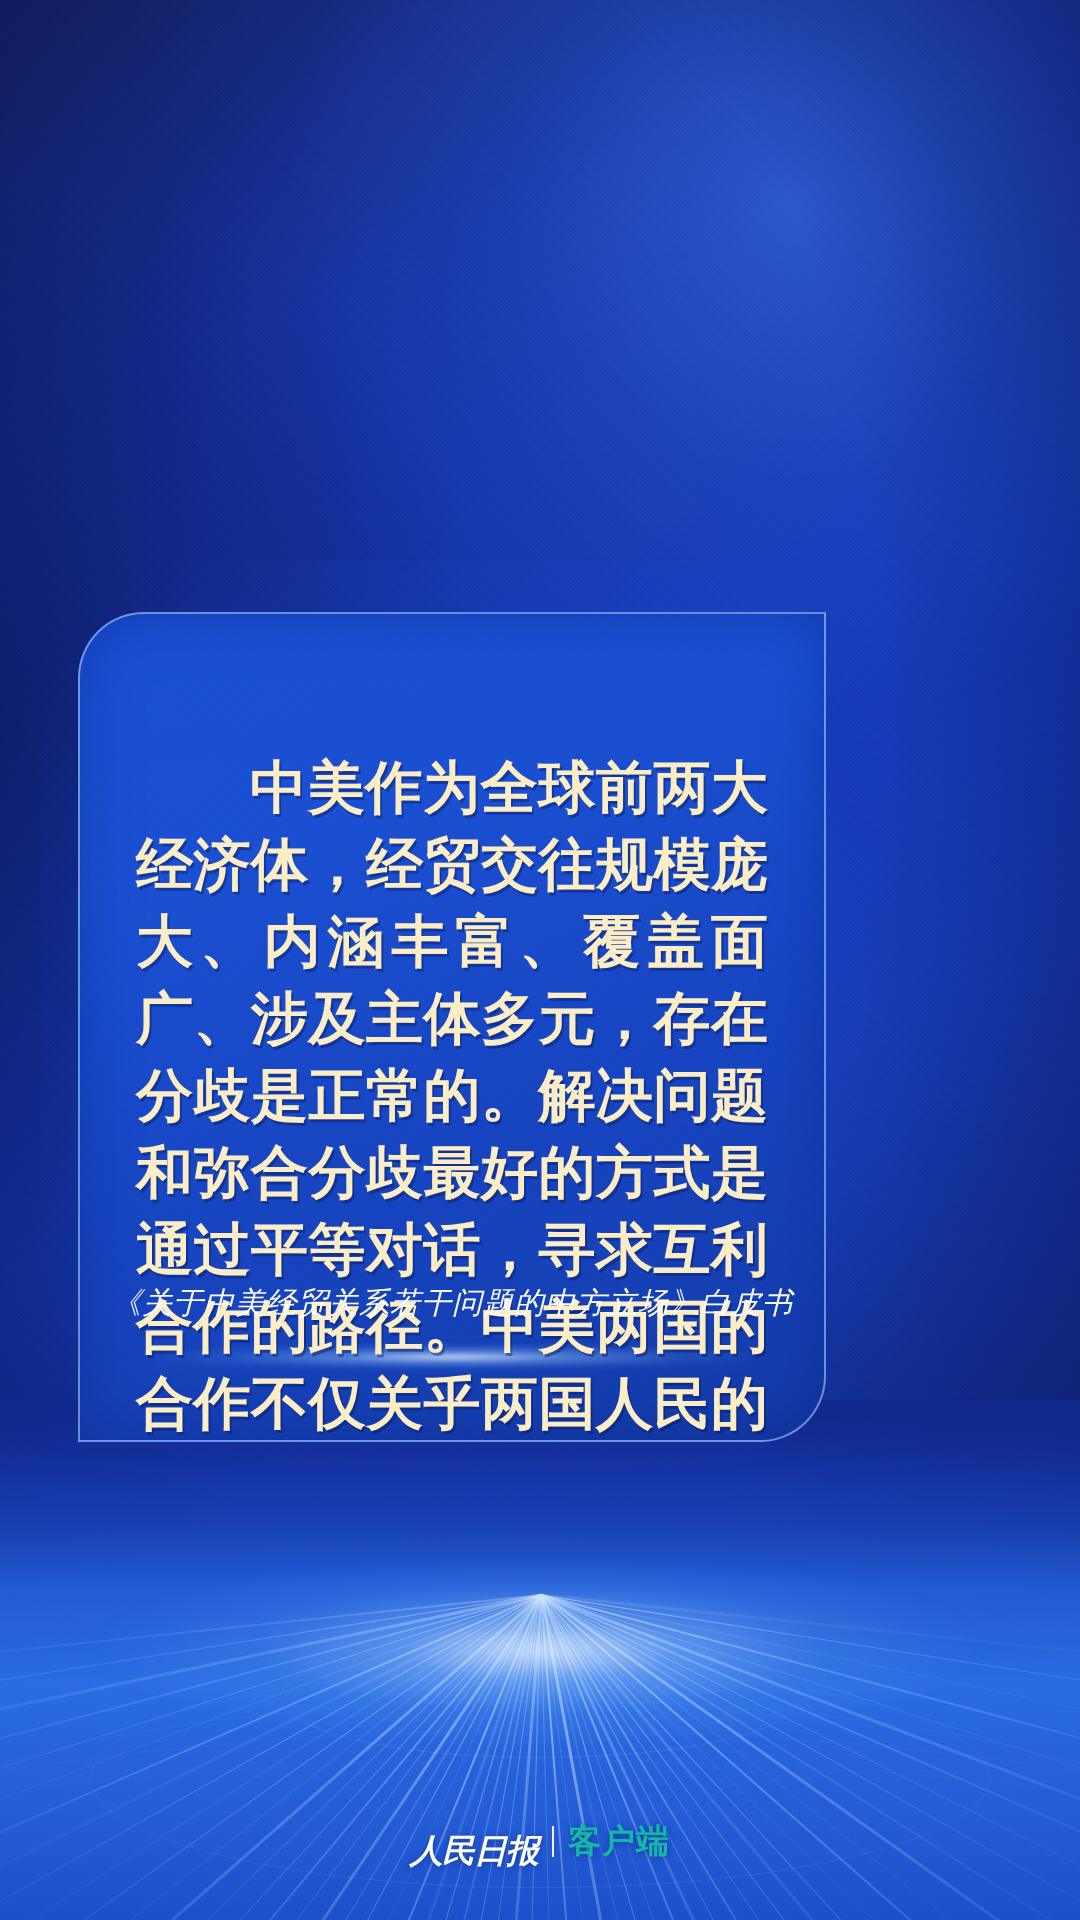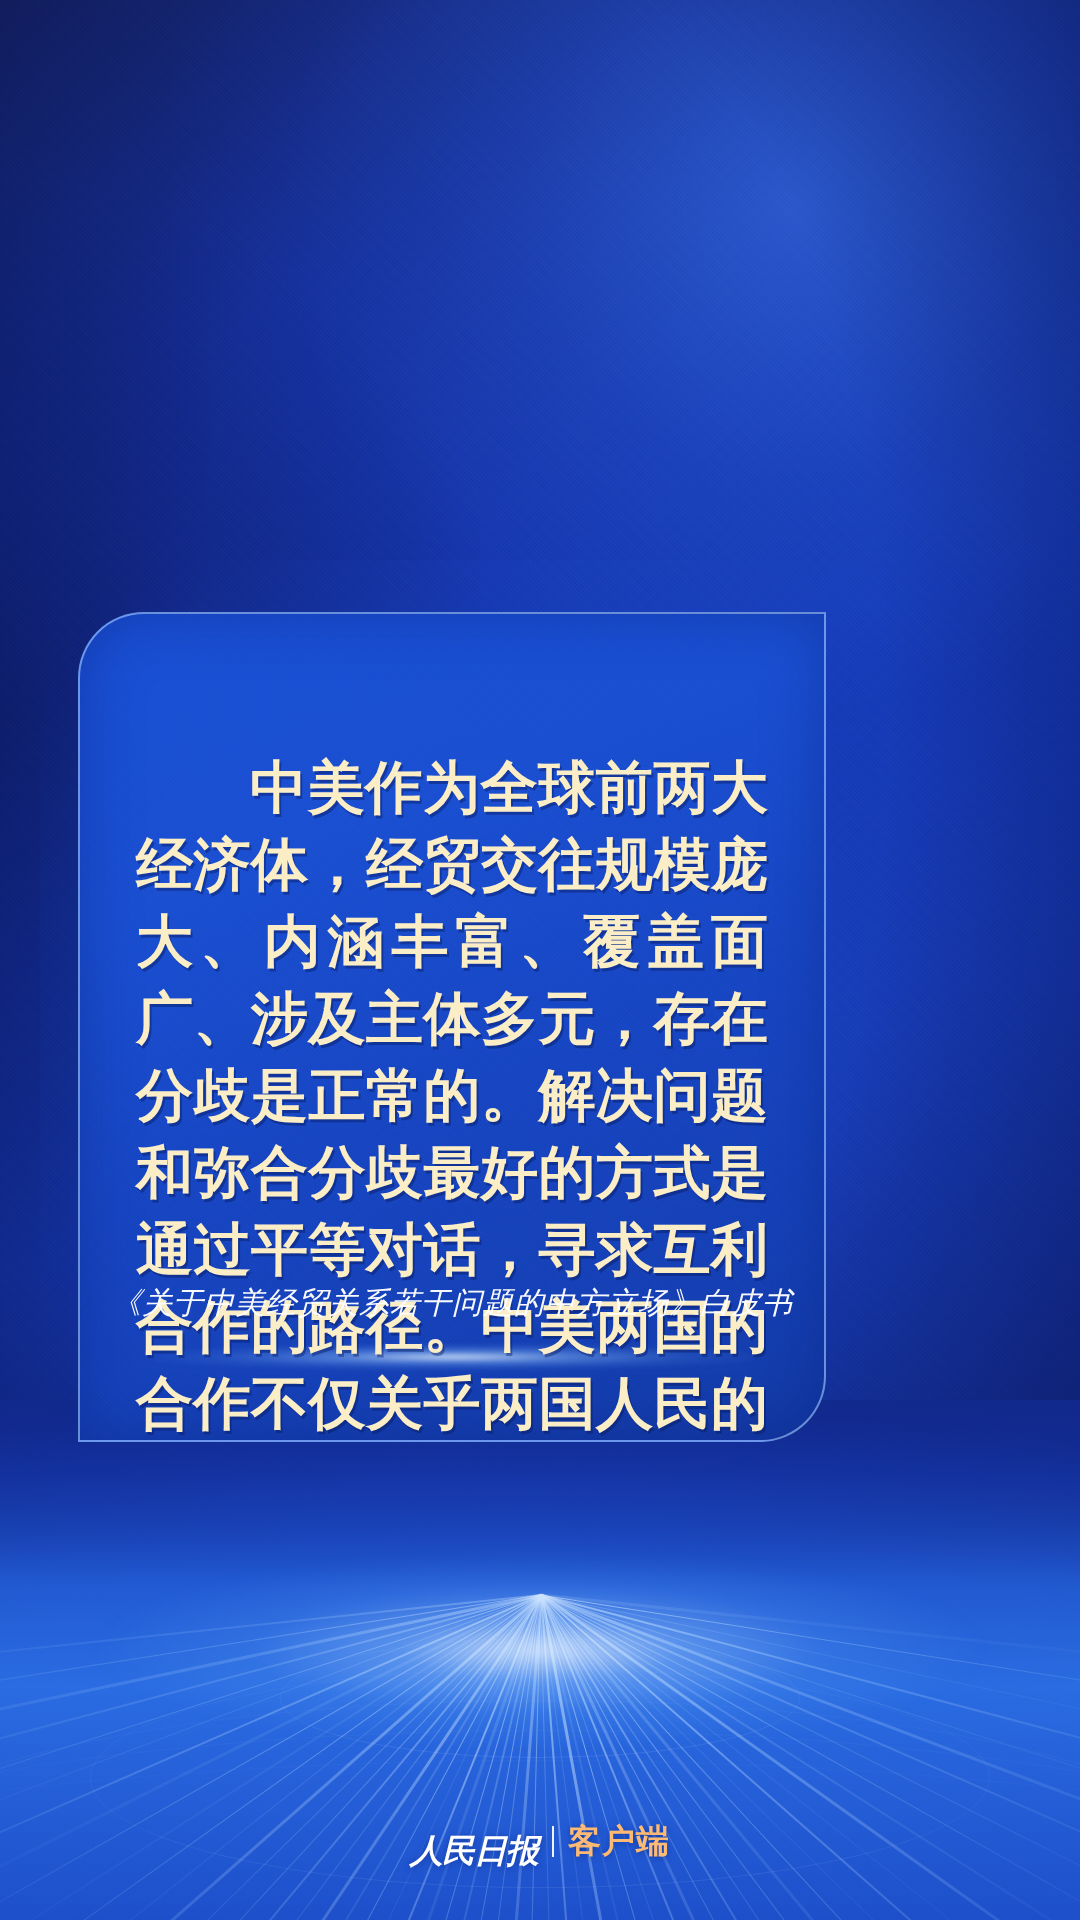--- a/index.html
+++ b/index.html
@@ -257,21 +257,21 @@
   .logo-divider {
     width: 2px;
     height: 31px;
     background: #ffffff;
     opacity: 0.92;
   }
   .logo-app {
     font-family: Liberation Serif, serif;
     font-weight: 700;
     font-size: 33px;
-    color: #fdba74;
+    color: #14b8a6;
     letter-spacing: 1px;
     text-shadow: 0 1px 6px rgba(10,40,130,0.6);
   }
 </style>
 </head>
 <body>
 
 <div class="poster">
 
   <div class="bg-base"></div>

